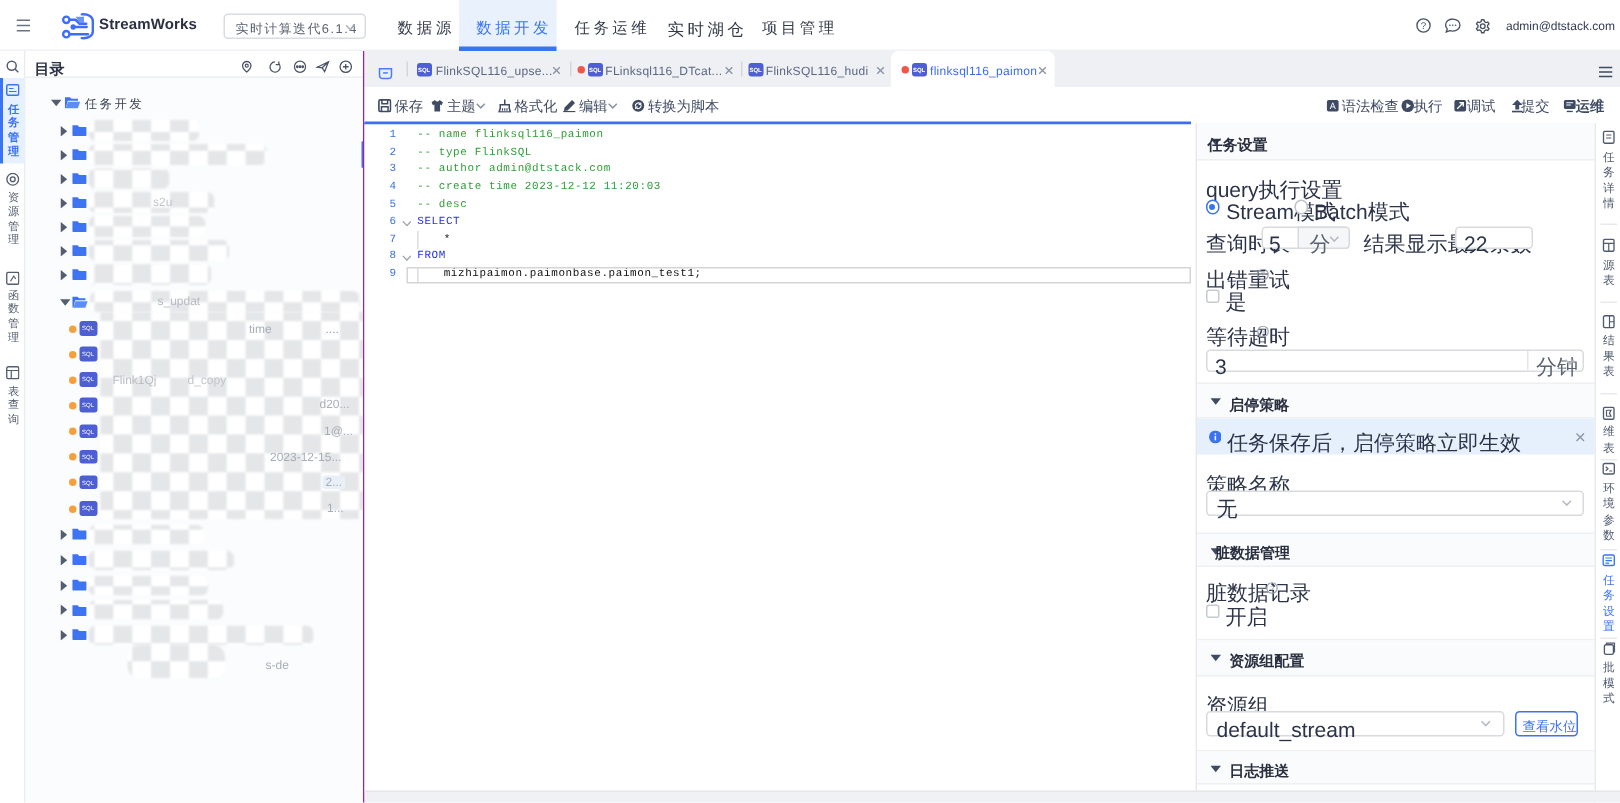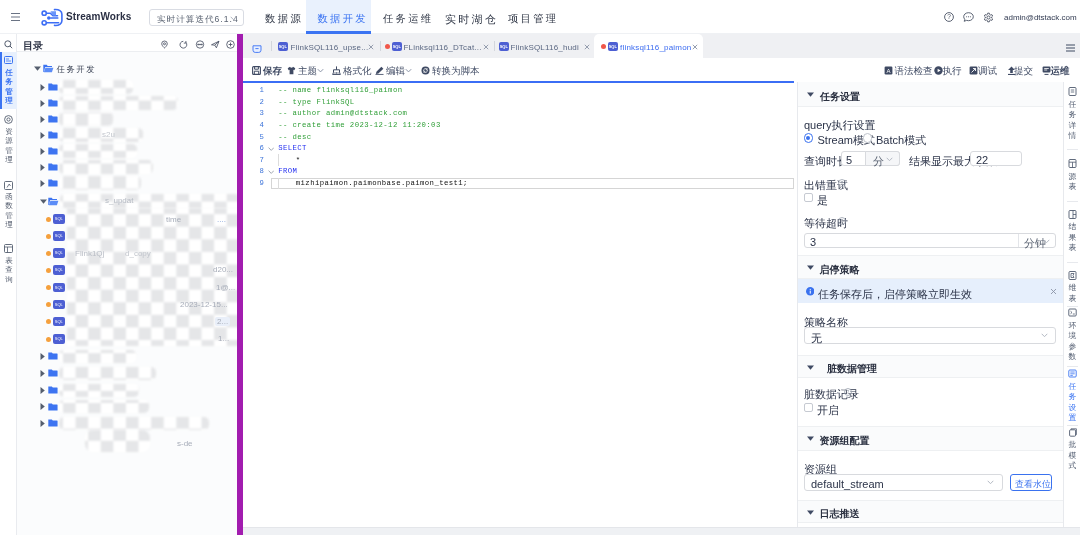--- a/index.html
+++ b/index.html
@@ -1,21 +1,21 @@
 <!DOCTYPE html>
 <html><head><meta charset="utf-8">
 <style>
 *{margin:0;padding:0;box-sizing:border-box}
 html,body{width:1080px;height:535px;overflow:hidden;background:#fff;
 font-family:"Liberation Sans",sans-serif;-webkit-font-smoothing:antialiased}
 .ab{position:absolute}
 .ck{position:absolute;background-image:conic-gradient(#e5e6e8 90deg,#fff 90deg 180deg,#e5e6e8 180deg 270deg,#fff 270deg);background-size:25.2px 25.2px;background-attachment:fixed;filter:blur(0.8px)}
 .ghost{position:absolute;color:#a7adb9;font-size:8px;white-space:nowrap;z-index:3}
 .hdr{position:absolute;font-weight:bold;font-size:10px;color:#2a3040}
-.lbl{position:absolute;font-size:11px;color:#2b3348;white-space:nowrap}
+.lbl{position:absolute;font-size:14px;color:#2b3348;white-space:nowrap}
 .inp{position:absolute;background:#fff;border:1px solid #d8dade;border-radius:3px}
 .chev{position:absolute}
 </style></head>
 <body>
 
 <div class="ab" style="left:0;top:0;width:1080px;height:34px;background:#fff;border-bottom:1px solid #eff1f4;z-index:30">
   <svg class="ab" style="left:11px;top:12px" width="9" height="10" viewBox="0 0 9 10">
       <g stroke="#6a7384" stroke-width="1">
         <path d="M0 1.5h9M0 5h9M0 8.5h9"></path>
       </g>
@@ -84,21 +84,21 @@
       <rect x=".5" y=".5" width="8" height="8" rx="1" fill="none" stroke="#545d6e" stroke-width=".9"></rect>
       <path d="M3 6.5L5.2 3l1.3 2" fill="none" stroke="#545d6e" stroke-width=".8"></path>
     </svg>
   <div class="ab" style="left:1px;top:158px;width:16px;font-size:7.5px;line-height:9.4px;color:#545d6e;text-align:center">函<br>数<br>管<br>理</div>
   <svg class="ab" style="left:4px;top:210px" width="9" height="9" viewBox="0 0 9 9">
       <rect x=".5" y=".5" width="8" height="8" rx="1" fill="none" stroke="#545d6e" stroke-width=".9"></rect>
       <path d="M.5 3h8M3.5 3v5.5" stroke="#545d6e" stroke-width=".8"></path>
     </svg>
   <div class="ab" style="left:1px;top:222px;width:16px;font-size:7.5px;line-height:9.4px;color:#545d6e;text-align:center">表<br>查<br>询</div>
 </div>
-<div class="ab" style="left:17px;top:34px;width:226px;height:501px;background:#fbfcfd;border-right:6px solid #a21caf;overflow:hidden">
+<div class="ab" style="left:17px;top:34px;width:226px;height:501px;background:#fbfcfd;border-right:1px solid #a21caf;overflow:hidden">
   <div class="ab" style="left:0;top:0;width:225px;height:18px;background:#fff;border-bottom:1px solid #eceef1"></div>
   <div class="ab" style="left:6px;top:4.5px;font-size:10px;font-weight:bold;color:#2e3446">目录</div>
   <svg class="ab" style="left:143px;top:6px" width="92" height="9" viewBox="0 0 92 9">
     <g fill="none" stroke="#4a5264" stroke-width="0.85">
       <path d="M4.5 1a2.8 2.8 0 012.8 2.8C7.3 5.6 4.5 8 4.5 8S1.7 5.6 1.7 3.8A2.8 2.8 0 014.5 1z"></path>
         <circle cx="4.5" cy="3.8" r="1"></circle>
       <path d="M23.3 1.3a3.4 3.4 0 102.6 1.1M25.9 1v2.1h-2.1"></path>
       <circle cx="40" cy="4.5" r="3.7"></circle>
         <circle cx="38.2" cy="4.5" r=".5" fill="#4a5264"></circle>
         <circle cx="40" cy="4.5" r=".5" fill="#4a5264"></circle>
@@ -273,21 +273,21 @@
     </svg>
 <svg class="ab" style="left:823px;top:9.5px" width="9" height="8" viewBox="0 0 9 8">
       <path d="M0 1h9M0 4h9M0 7h9" stroke="#3f4a63" stroke-width="1.1"></path>
     </svg>
 </div>
 <div class="ab" style="left:243px;top:58px;width:837px;height:24px;background:#fff">
 <svg class="ab" style="left:9px;top:7.5px" width="9" height="9" viewBox="0 0 9 9">
       <rect x=".6" y=".6" width="7.8" height="7.8" rx="1" fill="none" stroke="#3f4a63" stroke-width="1.1"></rect>
       <path d="M2.6.6v2.6h3.8V.6M2.3 8.4V5.2h4.4v3.2" fill="none" stroke="#3f4a63" stroke-width="1"></path>
     </svg>
-<div class="ab" style="left:20px;top:7px;font-size:9.5px;color:#3f4a63;white-space:nowrap;font-weight:bold">保存</div>
+<div class="ab" style="left:20px;top:7px;font-size:9.5px;color:#3f4a63;white-space:nowrap;font-weight:normal">保存</div>
 <svg class="ab" style="left:44px;top:7.5px" width="9" height="9" viewBox="0 0 9 9">
       <path d="M3 .7L.7 2.2l.9 2 1-.5v4.6h3.8V3.7l1 .5.9-2L6 .7a1.6 1.6 0 01-3 0z" fill="#3f4a63"></path>
     </svg>
 <div class="ab" style="left:55px;top:7px;font-size:9.5px;color:#3f4a63;white-space:nowrap;font-weight:normal">主题</div>
 <svg class="ab" style="left:74px;top:9.5px" width="7" height="5" viewBox="0 0 7 5">
       <path d="M.8 1.2l2.7 2.7L6.2 1.2" fill="none" stroke="#8a93a6" stroke-width="1"></path>
     </svg>
 <svg class="ab" style="left:89px;top:7.5px" width="9" height="9" viewBox="0 0 9 9">
       <path d="M4.5.4v3.4M1.5 3.8h6v2.4l.8 2.4H.7l.8-2.4z" fill="none" stroke="#3f4a63" stroke-width="1"></path>
       <path d="M3 6.2v1.6M4.5 6.2v1.6M6 6.2v1.6" stroke="#3f4a63" stroke-width=".8"></path>
@@ -362,21 +362,21 @@
 <div class="ab" style="left:52.8px;top:95.6px;font-family:'Liberation Mono',monospace;font-size:7.3px;letter-spacing:.4px;color:#111;white-space:pre">mizhipaimon.paimonbase.paimon_test1;</div>
 <div class="ab" style="left:35.3px;top:71.4px;width:1px;height:11.4px;background:#dcdcdc"></div>
 <div class="ab" style="left:27.5px;top:94.5px;width:523px;height:11.4px;border:1px solid #d5d5d5"></div>
 <div class="ab" style="left:35.3px;top:94.5px;width:1px;height:11.4px;background:#dcdcdc"></div>
 </div>
 <div class="ab" style="left:797px;top:82px;width:266px;height:446px;background:#fff;border-left:1px solid #e7e9ed;overflow:hidden">
 <div class="ab" style="left:0;top:0px;width:266px;height:24.5px;background:#fafbfc;border-bottom:1px solid #eef0f2"></div>
     <svg class="ab" style="left:9px;top:10.1px" width="7" height="5" viewBox="0 0 7 5">
       <path d="M0 .5h7L3.5 4.8z" fill="#3f4a63"></path>
     </svg>
-    <div class="hdr" style="left:22px;top:7.8px">任务设置</div>
+    <div class="hdr" style="left:7px;top:7.8px">任务设置</div>
 <div class="lbl" style="left:6px;top:36px">query执行设置</div>
 <div class="ab" style="left:5.5px;top:51px;width:9.6px;height:9.6px;border:1.1px solid #3a72ef;border-radius:50%;background:#fff"></div>
 <div class="ab" style="left:8.3px;top:53.8px;width:4px;height:4px;border-radius:50%;background:#3a72ef"></div>
 <div class="lbl" style="left:19.5px;top:50.5px">Stream模式</div>
 <div class="ab" style="left:64.5px;top:51px;width:9.6px;height:9.6px;border:1px solid #bfc4cc;border-radius:50%;background:#fff"></div>
 <div class="lbl" style="left:78px;top:50.5px">Batch模式</div>
 <div class="lbl" style="left:6px;top:72px">查询时长</div>
 <div class="inp" style="left:42.5px;top:68.5px;width:59px;height:15.5px"></div>
 <div class="ab" style="left:66.5px;top:68.5px;width:35px;height:15.5px;background:#f5f6f8;border:1px solid #d8dade;border-radius:0 3px 3px 0"></div>
 <div class="lbl" style="left:48px;top:72px">5</div>
@@ -426,21 +426,21 @@
 <div class="inp" style="left:5.5px;top:245px;width:252px;height:16.5px"></div>
 <div class="lbl" style="left:13px;top:249px">无</div>
 <svg class="chev" style="left:243px;top:251px" width="7" height="5" viewBox="0 0 7 5">
       <path d="M.7.8l2.8 2.9L6.3.8" fill="none" stroke="#b4bac4" stroke-width="1"></path>
     </svg>
 <div class="ab" style="left:0;top:273px;width:266px;height:1px;background:#eef0f2"></div>
 <div class="ab" style="left:0;top:274px;width:266px;height:21.5px;background:#fafbfc;border-bottom:1px solid #eef0f2"></div>
     <svg class="ab" style="left:9px;top:282.6px" width="7" height="5" viewBox="0 0 7 5">
       <path d="M0 .5h7L3.5 4.8z" fill="#3f4a63"></path>
     </svg>
-    <div class="hdr" style="left:29px;top:280.2px">脏数据管理</div>
+    <div class="hdr" style="left:12px;top:280.2px">脏数据管理</div>
 <div class="lbl" style="left:6px;top:304.5px">脏数据记录</div>
 <svg class="ab" style="left:46px;top:305.5px" width="8" height="8" viewBox="0 0 8 8">
       <circle cx="4" cy="4" r="3.5" fill="none" stroke="#9aa1ad" stroke-width=".8"></circle>
       <text x="4" y="5.9" font-size="5" text-anchor="middle" fill="#9aa1ad">?</text>
     </svg>
 <div class="ab" style="left:5.5px;top:320.5px;width:9px;height:9px;border:1px solid #c6cad2;border-radius:2px;background:#fff"></div>
 <div class="lbl" style="left:19px;top:320.5px">开启</div>
 <div class="ab" style="left:0;top:343.5px;width:266px;height:1px;background:#eef0f2"></div>
 <div class="ab" style="left:0;top:344.5px;width:266px;height:24.0px;background:#fafbfc;border-bottom:1px solid #eef0f2"></div>
     <svg class="ab" style="left:9px;top:354.3px" width="7" height="5" viewBox="0 0 7 5">

